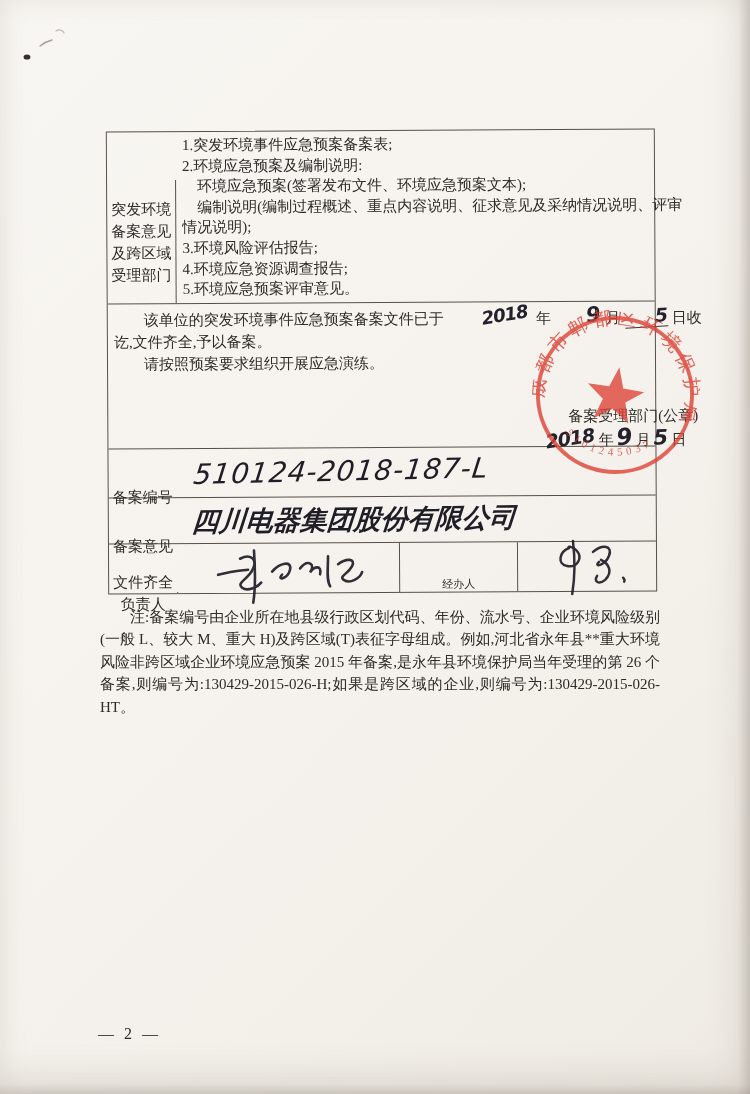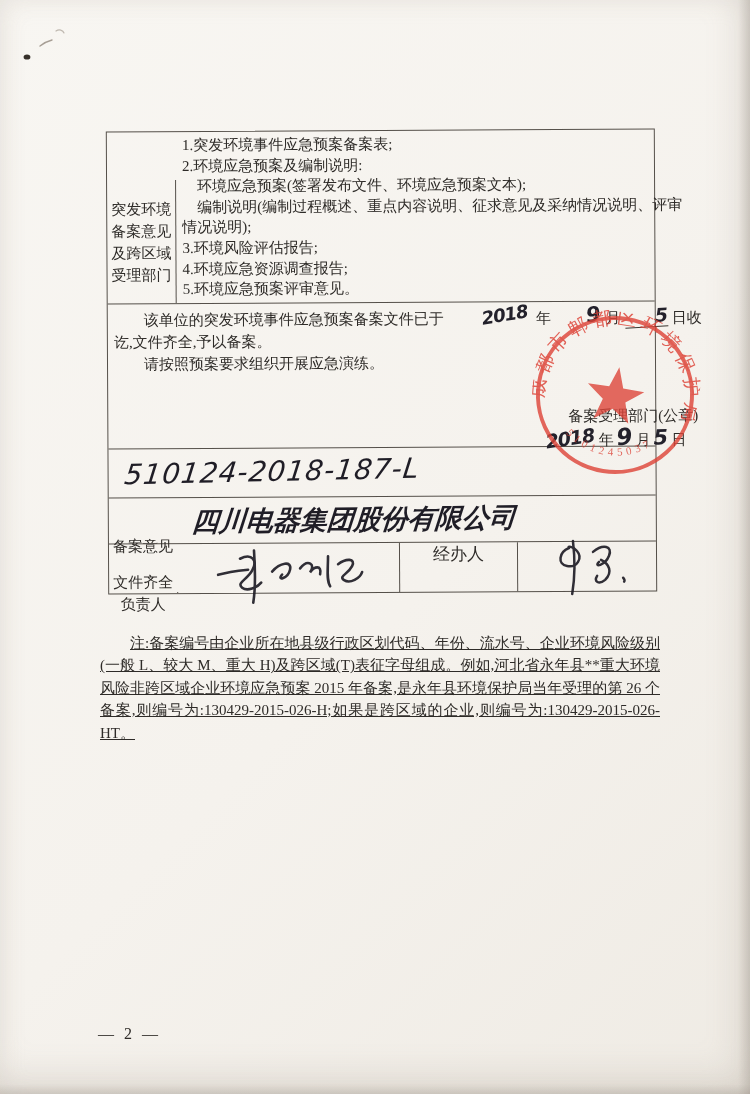--- a/index.html
+++ b/index.html
@@ -52,32 +52,32 @@
   .recno-value{font-family:"DejaVu Sans",sans-serif;font-style:italic;color:#1f1d26;
       font-size:28px;letter-spacing:1px;transform:skewX(-8deg) rotate(-1deg);
       transform-origin:left center;margin:6px 0 0 10px;white-space:nowrap;}
   .submit-value{font-family:"DejaVu Sans",sans-serif;font-style:italic;font-weight:bold;
       color:#1f1d26;font-size:27px;transform:skewX(-5deg) rotate(-0.5deg);
       transform-origin:left center;margin:3px 0 0 8px;white-space:nowrap;}
 
   .acc-sig1-cell{width:221px;flex:none;border-right:1px solid #55504a;
       display:flex;align-items:center;justify-content:center;overflow:visible;}
   .acc-handler-cell{width:117px;flex:none;border-right:1px solid #55504a;
-      display:flex;align-items:flex-start;justify-content:center;font-size:17px;}
+      display:flex;align-items:flex-end;justify-content:center;font-size:11px;}
   .acc-sig2-cell{flex:1;display:flex;align-items:center;justify-content:center;overflow:visible;}
   .sig-svg{overflow:visible;}
 
   
   .seal{position:absolute;left:532px;top:312px;width:166px;height:166px;
         transform:rotate(9deg);opacity:.88;pointer-events:none;z-index:5;}
   .seal text{font-family:"Liberation Serif","DejaVu Serif",serif;}
 
   
-  .note{position:absolute;left:100px;top:632px;width:560px;font-size:15px;
-        line-height:22.4px;text-align:justify;text-indent:2em;text-decoration:underline;}
+  .note{position:absolute;left:100px;top:606px;width:560px;font-size:15px;
+        line-height:22.4px;text-align:justify;text-indent:2em;}
   .page-num{position:absolute;left:98px;top:1025px;font-size:16px;letter-spacing:3px;}
 
   
   .ink-marks{position:absolute;left:18px;top:20px;width:56px;height:46px;}
 </style>
 </head>
 <body>
 
 <div class="page">
 
@@ -116,20 +116,23 @@
         <div class="op-line">讫,文件齐全,予以备案。</div>
         <div class="op-line op-third">请按照预案要求组织开展应急演练。</div>
         <div class="dept-line">备案受理部门(公章)</div>
         <div class="date-line">
           <span class="hw hw-y2">2018</span><span>年</span><span class="hw hw-m2">9</span><span>月</span><span class="hw hw-d2">5</span><span>日</span>
         </div>
       </div>
     </div>
 
     <div class="trow row-recno">
+      <div class="label-cell">
+        <span>备案编号</span>
+      </div>
       <div class="content-cell">
         <div class="recno-value">510124-2018-187-L</div>
       </div>
     </div>
 
     <div class="trow row-submit">
       <div class="label-cell">
         <span>备案意见</span>
       </div>
       <div class="content-cell">

